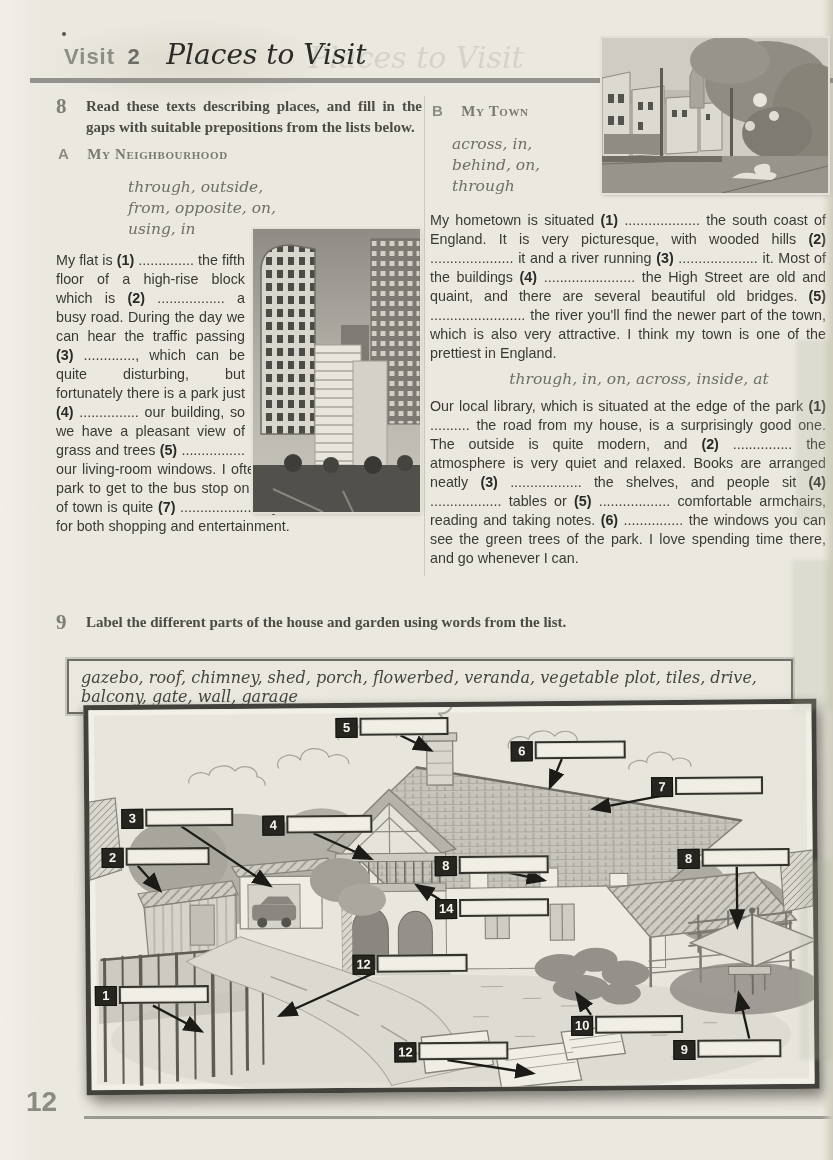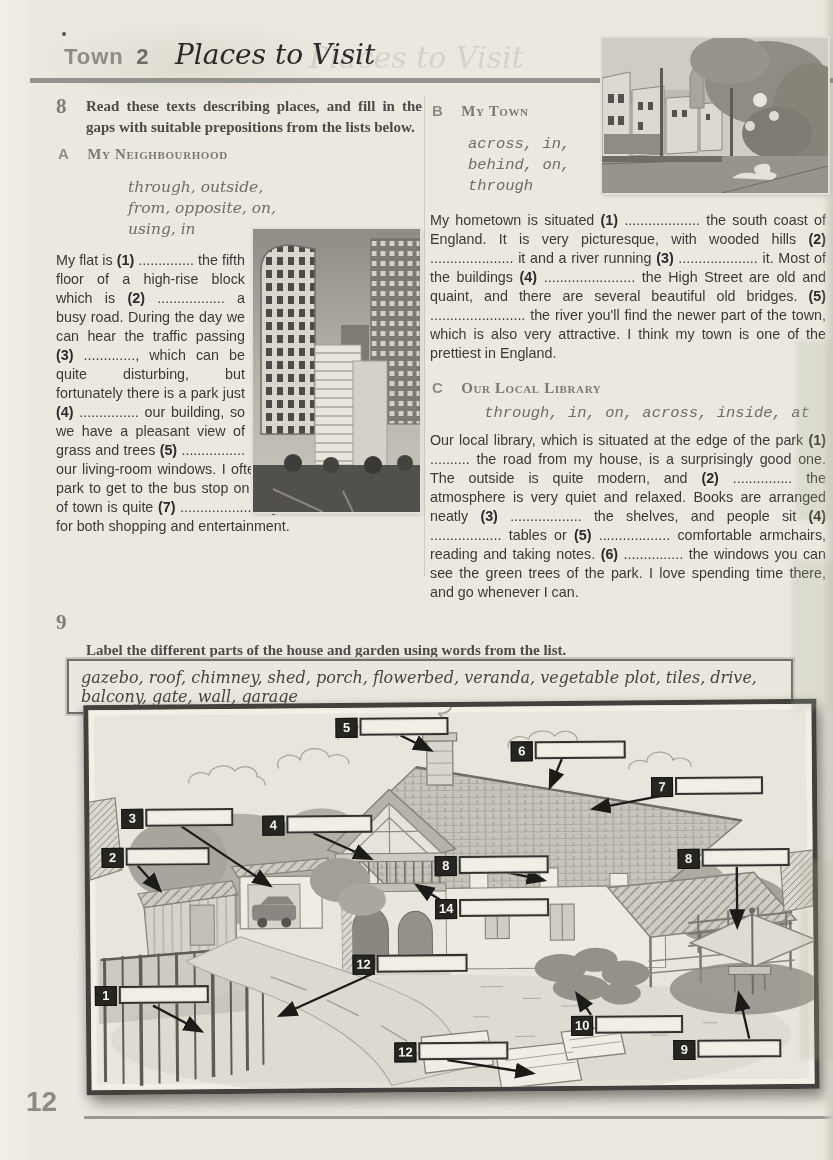--- a/index.html
+++ b/index.html
@@ -25,21 +25,21 @@
   .colL{position:absolute;left:56px;top:96px;width:366px;}
   .colR{position:absolute;left:430px;top:96px;width:396px;}
   .ex-head{display:flex;align-items:flex-start;}
   .ex-num{font:bold 21px "Liberation Serif",serif;color:#7f7e77;width:30px;flex:none;margin-top:-2px;}
   .ex-instr{margin:0;font:bold 15px/1.38 "Liberation Serif",serif;color:#4c4b45;text-align:justify;}
   .sec-head{margin:20px 0 0 2px;}
   .sec-head.first{margin-top:8px;}
   .sec-letter{font:bold 15px "Liberation Sans",sans-serif;color:#8d8c83;margin-right:14px;}
   .sec-title{font:bold 15px "Liberation Serif",serif;font-variant:small-caps;letter-spacing:.6px;color:#7b7a72;text-align:right;}
   .word-list{font:italic 15.5px/1.35 "DejaVu Serif",serif;color:#6f6e66;margin:14px 0 0 72px;}
-  .colR .word-list{margin-left:38px;font-family:Liberation Mono, monospace;}
+  .colR .word-list{margin-left:22px;}
   .para{font:14.3px/19px "Liberation Sans",sans-serif;color:#3a3934;text-align:justify;margin:11px 0 0 0;}
   .para .gapnum{color:#2b2a26;}
   .photo-spacer{float:right;width:170px;height:238px;margin:-46px 0 4px 7px;}
   .colsep{position:absolute;left:424px;top:96px;width:1px;height:480px;background:rgba(150,147,138,.35);}
   
   .ex9-head{position:absolute;left:56px;top:612px;width:750px;display:flex;}
   .wordbox{position:absolute;left:67px;top:659px;width:706px;padding:7px 4px 6px 12px;
            border:2px solid #6e6d66;outline:2px solid #c9c6bd;background:#eae7df;
            font:italic 16px "DejaVu Serif",serif;color:#45443f;}
   
@@ -63,21 +63,21 @@
 </head>
 <body>
 
 <div class="page">
 
   <div class="dot-artifact"></div>
   <div class="unit-blob"></div>
 
   <div class="unit-row">
     <span class="unit-watermark">Places to Visit</span>
-    <span class="unit-word">Town</span>
+    <span class="unit-word">Visit</span>
     <span class="unit-num">2</span>
     <span class="unit-title">Places to Visit</span>
   </div>
   <div class="head-rule"></div>
 
   <div class="photo town-photo">
     <svg viewBox="0 0 226 155" width="226" height="155" preserveAspectRatio="none">
       <rect width="226" height="155" fill="#cfccc3"></rect>
       <rect y="52" width="226" height="14" fill="#bdbab1"></rect>
       <g fill="#dcd9d0" stroke="#8b8880" stroke-width="1">
@@ -176,32 +176,28 @@
   <div class="colR">
     <div class="sec">
       <div class="sec-head" style="margin-top:6px;">
         <span class="sec-letter">B</span>
         <span class="sec-title">My Town</span>
       </div>
       <div class="word-list" style="width:128px;">across, in, behind, on, through</div>
       <p class="para" style="margin-top:14px;"><span>My hometown is situated <b class="gapnum">(1)</b> ................... the south coast of England. It is very picturesque, with wooded hills <b class="gapnum">(2)</b> ..................... it and a river running <b class="gapnum">(3)</b> .................... it. Most of the buildings <b class="gapnum">(4)</b> ....................... the High Street are old and quaint, and there are several beautiful old bridges. <b class="gapnum">(5)</b> ........................ the river you'll find the newer part of the town, which is also very attractive. I think my town is one of the prettiest in England.</span></p>
     </div>
     <div class="sec">
-      <div class="sec-head" style="margin-top:16px;">
-        <span class="sec-letter">C</span>
-        <span class="sec-title">Our Local Library</span>
-      </div>
       <div class="word-list" style="margin-top:6px;text-align:center;">through, in, on, across, inside, at</div>
       <p class="para" style="margin-top:7px;"><span>Our local library, which is situated at the edge of the park <b class="gapnum">(1)</b> .......... the road from my house, is a surprisingly good one. The outside is quite modern, and <b class="gapnum">(2)</b> ............... the atmosphere is very quiet and relaxed. Books are arranged neatly <b class="gapnum">(3)</b> .................. the shelves, and people sit <b class="gapnum">(4)</b> .................. tables or <b class="gapnum">(5)</b> .................. comfortable armchairs, reading and taking notes. <b class="gapnum">(6)</b> ............... the windows you can see the green trees of the park. I love spending time there, and go whenever I can.</span></p>
     </div>
   </div>
 
   <div class="ex9-head">
     <span class="ex-num">9</span>
-    <p class="ex-instr" style="text-align:right;margin-top:28px;">Label the different parts of the house and garden using words from the list.</p>
+    <p class="ex-instr" style="text-align:right;">Label the different parts of the house and garden using words from the list.</p>
   </div>
   <div class="wordbox">gazebo, roof, chimney, shed, porch, flowerbed, veranda, vegetable plot, tiles, drive, balcony, gate, wall, garage</div>
 
   <div class="ill">
     <svg class="sketch" viewBox="0 0 723 380" preserveAspectRatio="none">
       <defs>
         <pattern id="tiles" width="16" height="7" patternUnits="userSpaceOnUse">
           <rect width="16" height="7" fill="#c7c4bb"></rect>
           <path d="M0,7 H16 M4,7 V3 M12,7 V1" stroke="#97948b" stroke-width="1" fill="none"></path>
         </pattern>

